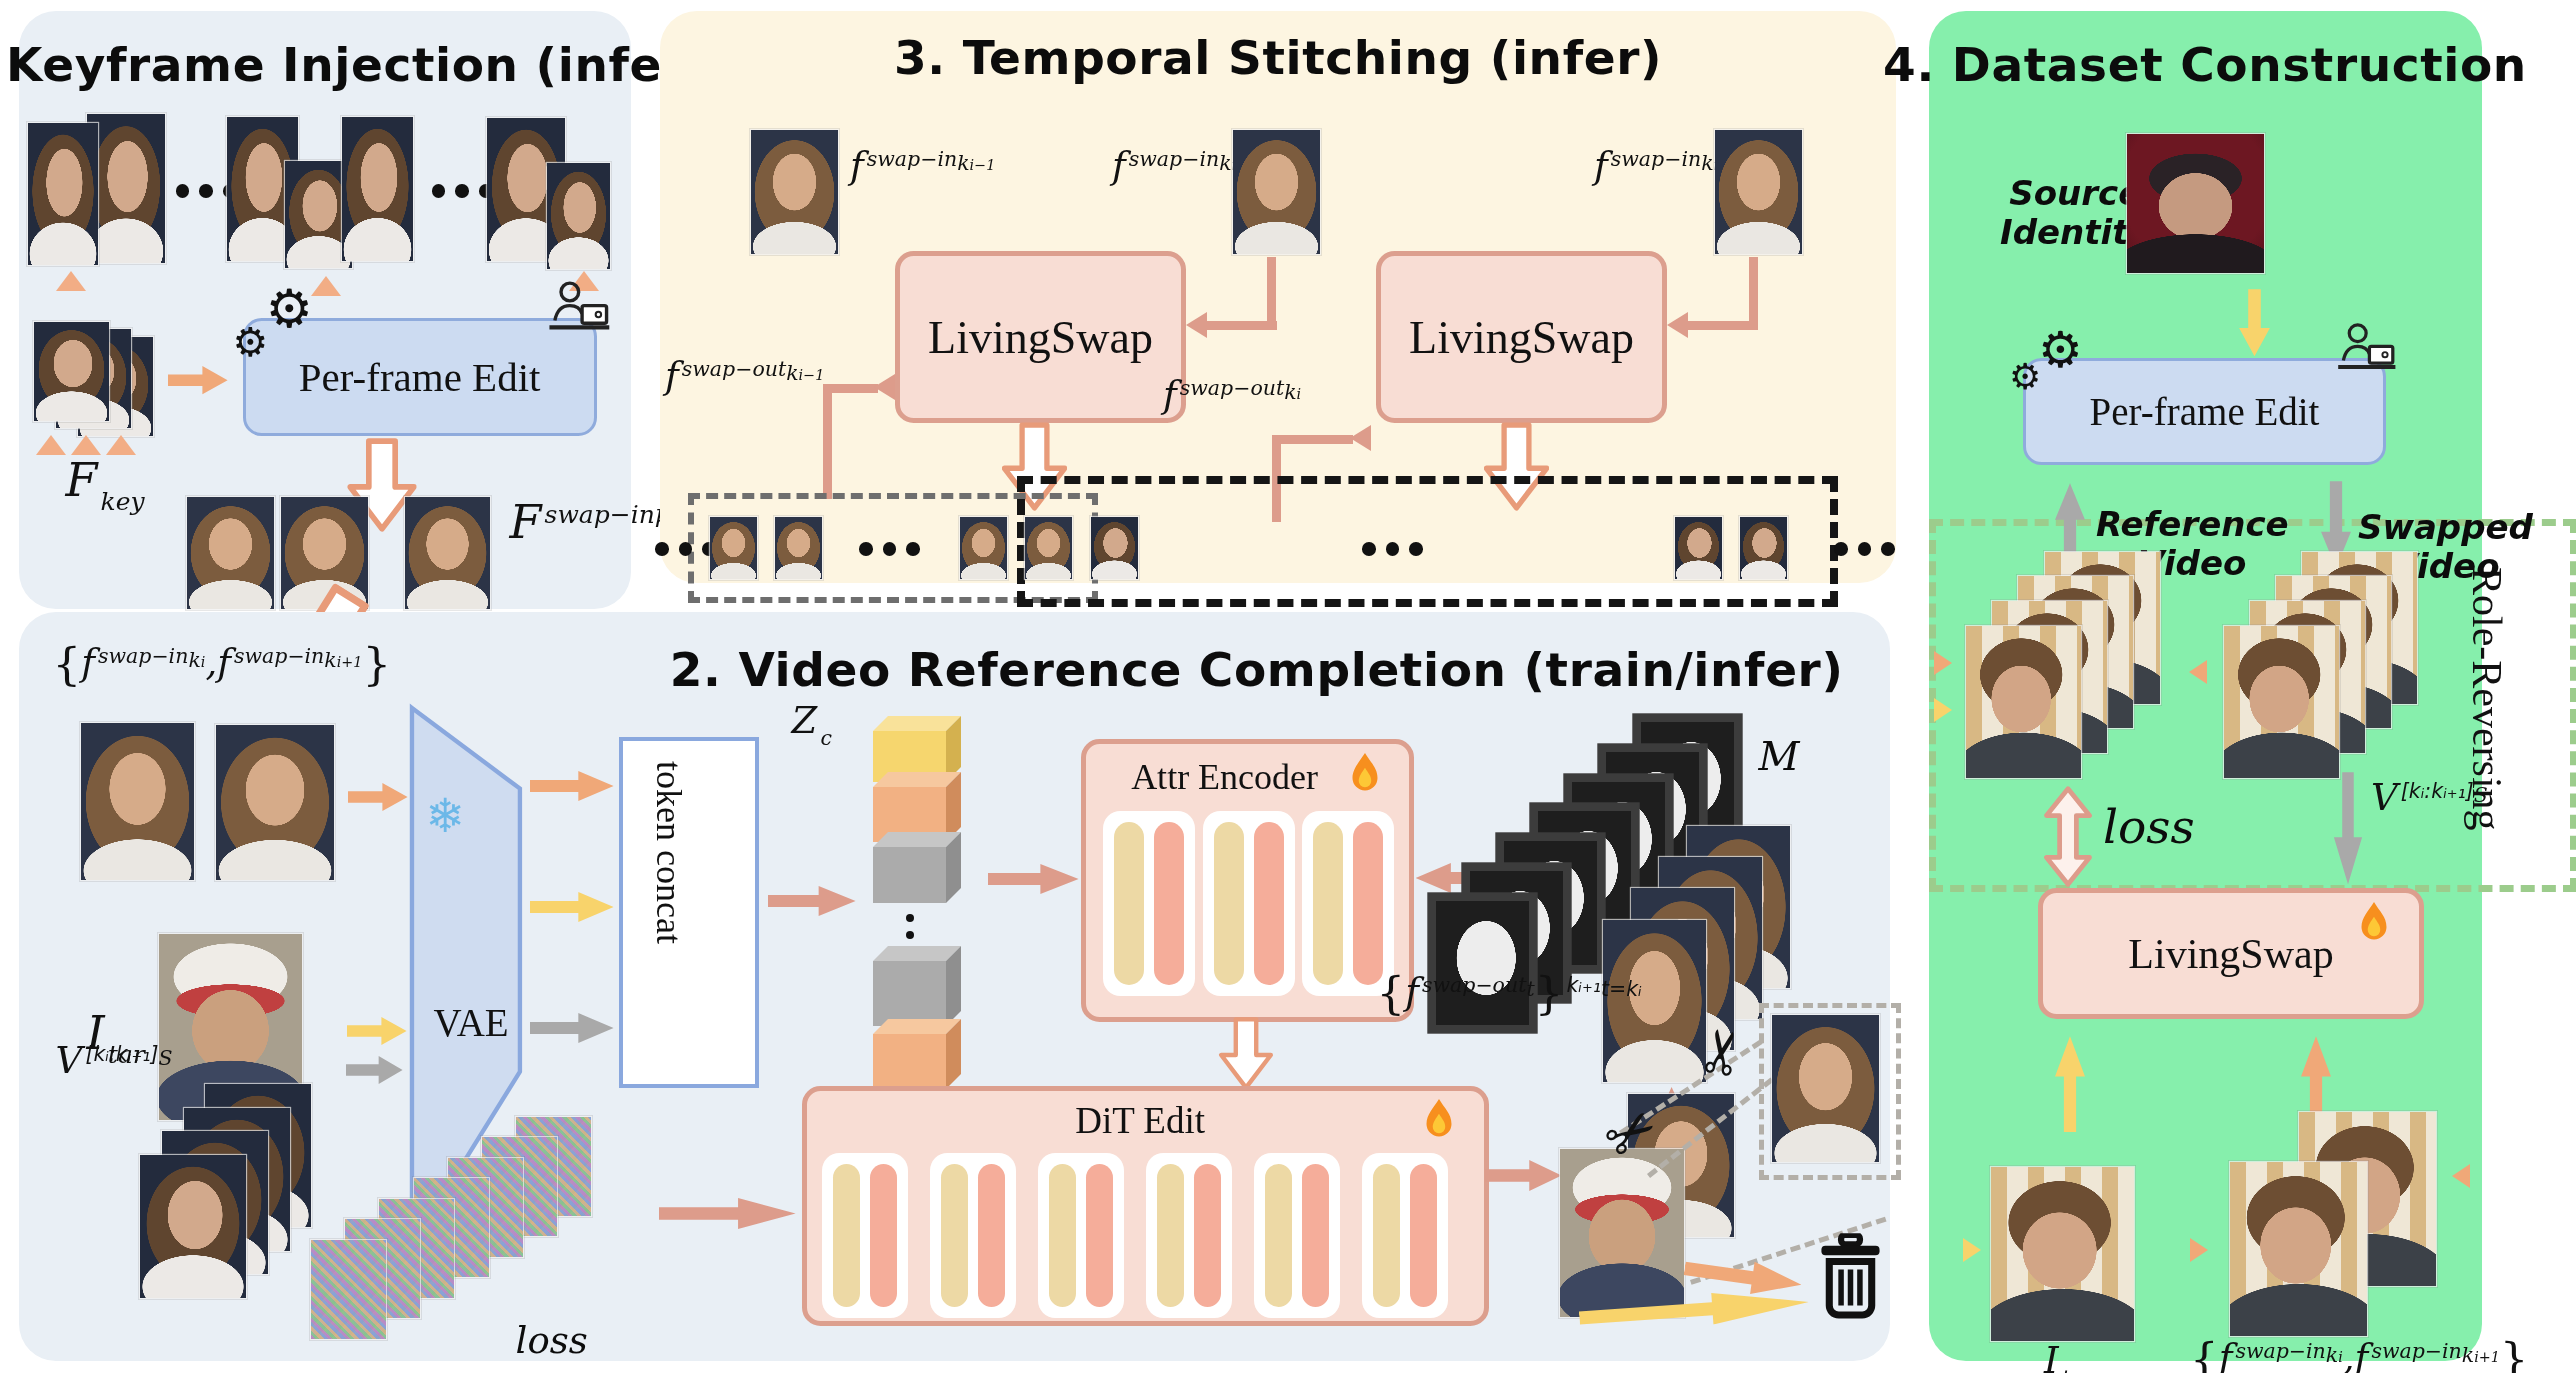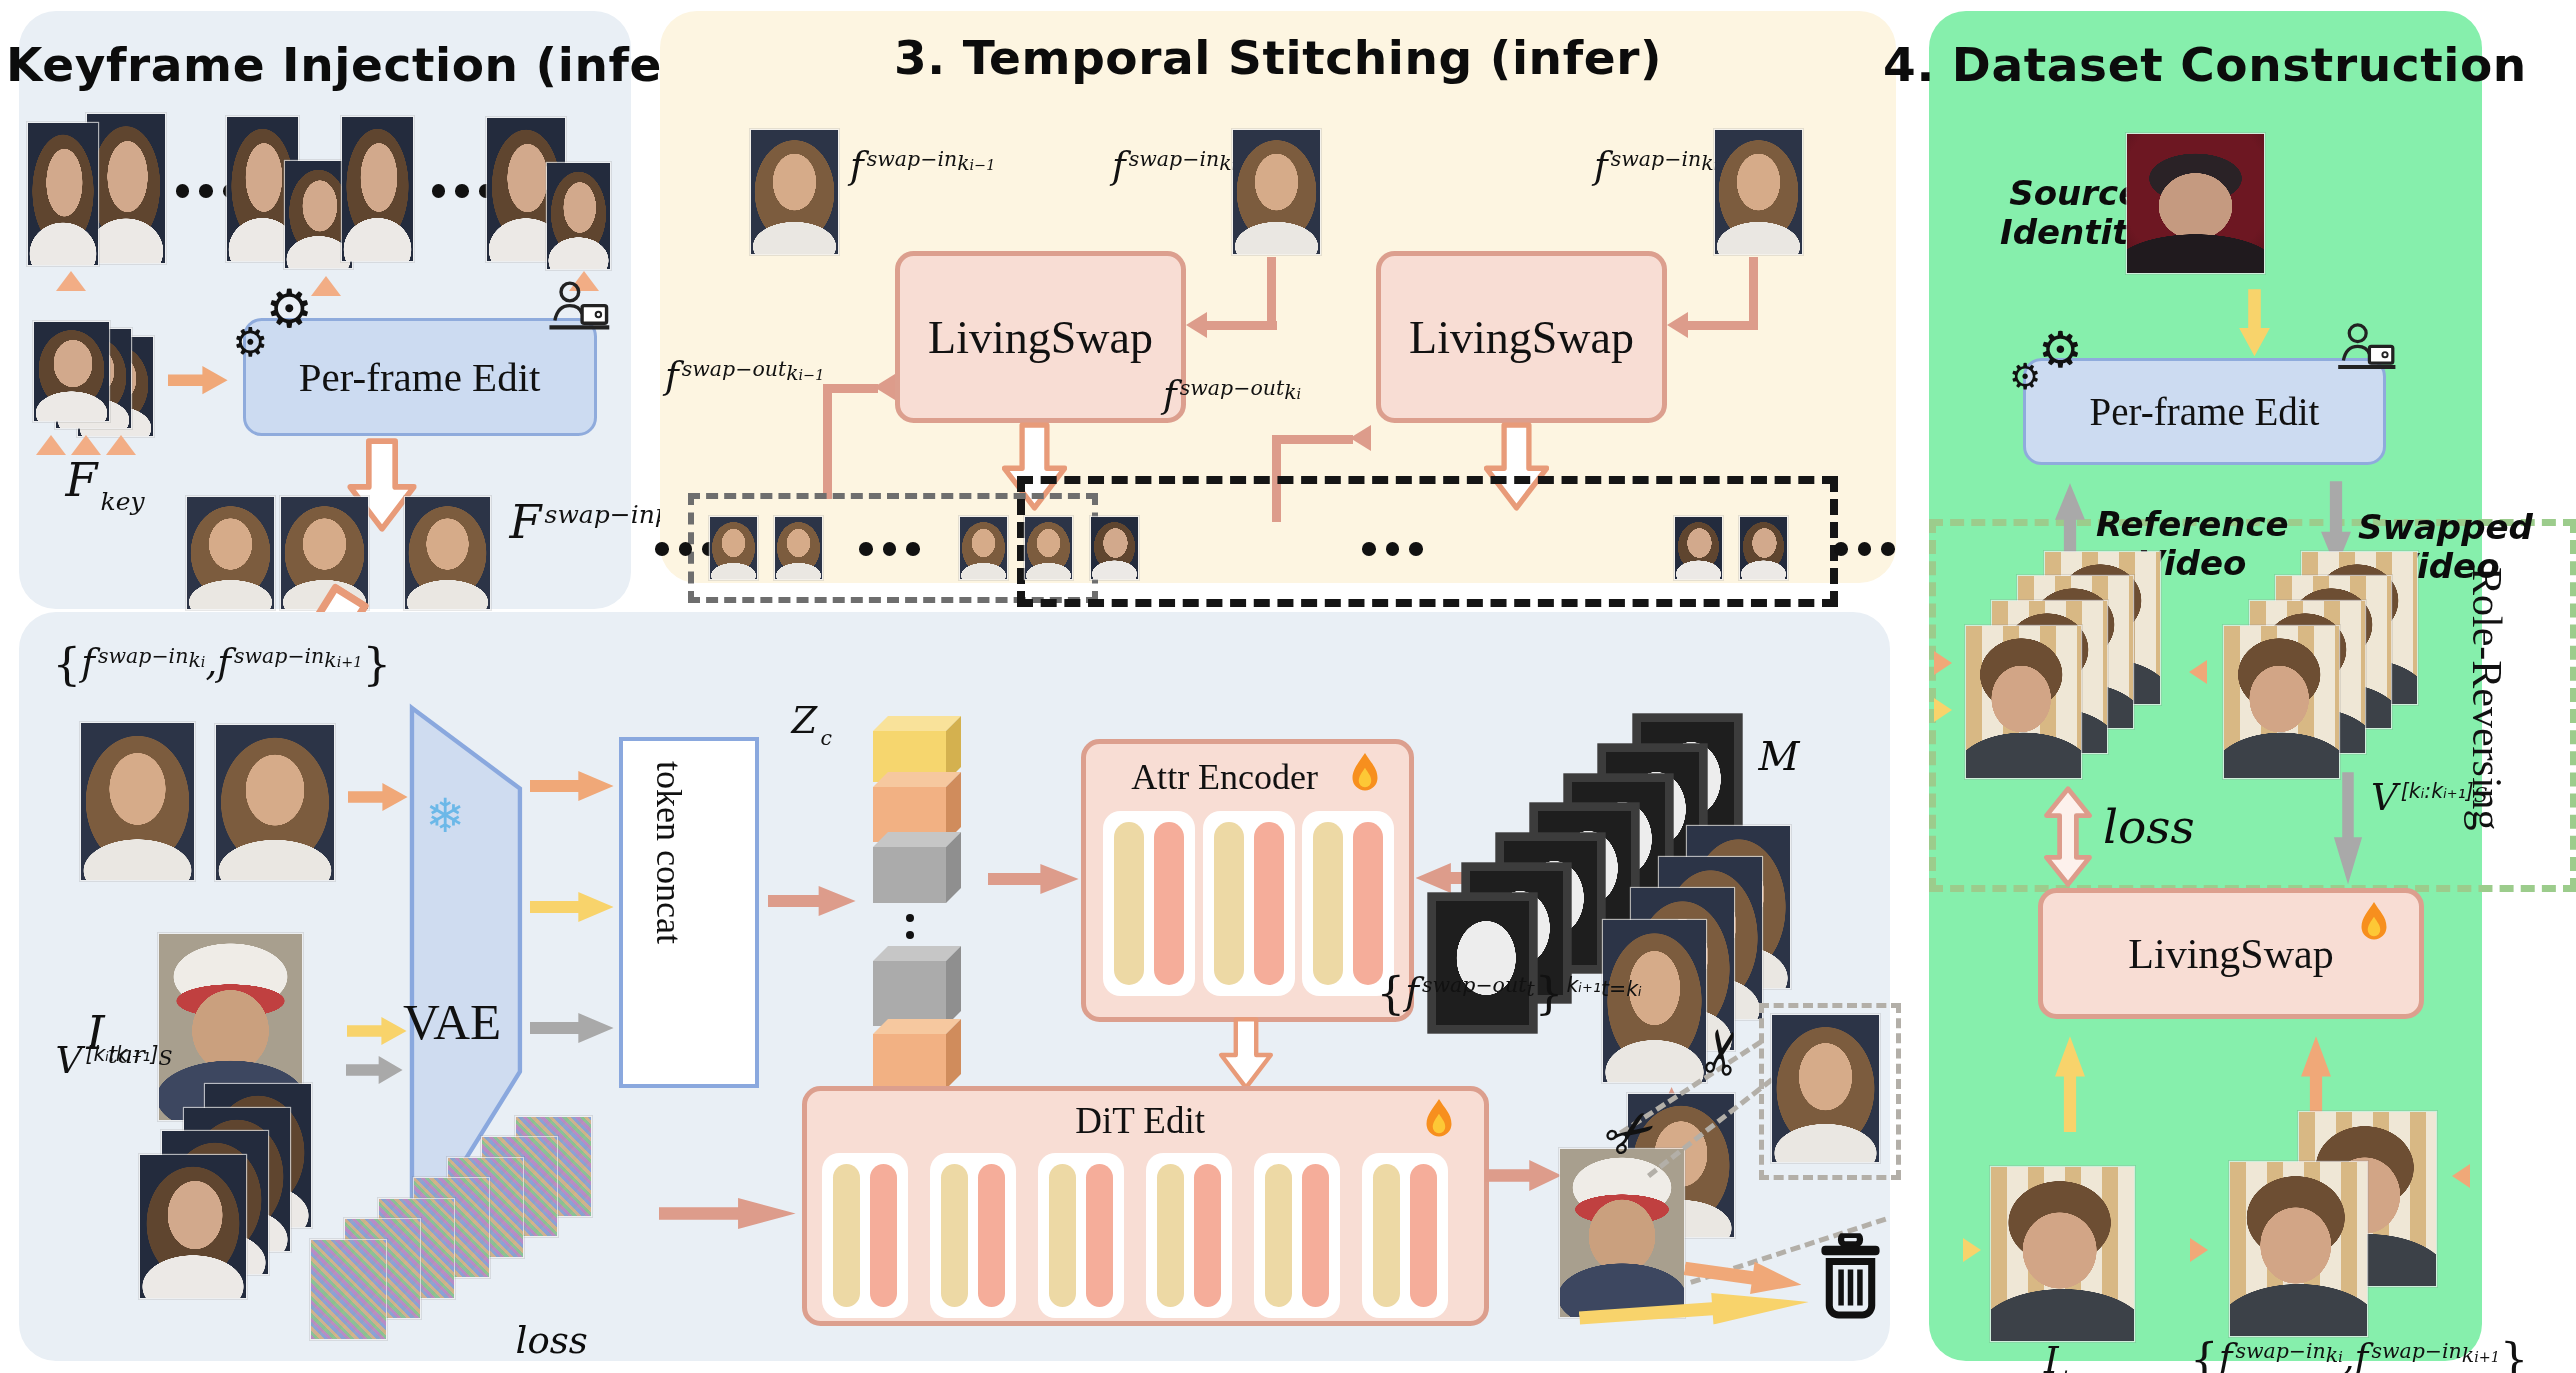--- a/index.html
+++ b/index.html
@@ -304,20 +304,21 @@
     <div class="face v-f" style="left:1015px;top:506px;width:47px;height:62px"></div>
     <div class="face v-f" style="left:1080px;top:506px;width:47px;height:62px"></div>
     <div class="dots" style="left:1174px;top:531px">
         <i></i>
         <i></i>
         <i></i>
       </div>
   </div>
 
   <div class="panel p-blue" style="left:18.6px;top:612px;width:1871px;height:749px">
+    <div class="ptitle" style="left:1238px;top:30px">2. Video Reference Completion (train/infer)</div>
 
     <span class="ml small" style="left:34px;top:34px">
       <span class="brace">{</span>
       <span class="mb">f</span>
       <span class="st">
           <span class="mp">swap−in</span>
         <span class="msr">
             <span>k</span>
             <span class="ms2">i</span>
           </span>
@@ -357,21 +358,21 @@
     <div class="face v-f" style="left:186px;top:472px;width:106px;height:143px"></div>
     <div class="face v-f" style="left:165px;top:496px;width:106px;height:143px"></div>
     <div class="face v-f" style="left:143px;top:519px;width:106px;height:143px"></div>
     <div class="face v-f" style="left:121px;top:543px;width:106px;height:143px"></div>
     <div class="arr a-r c-g" style="left:327px;top:442px;width:57px;height:32px"></div>
 
     <svg style="position:absolute;left:388px;top:90px;width:121px;height:553px" viewBox="0 0 195 890">
       <polygon points="8,9 182,139 182,595 8,875" fill="#cfdcf0" stroke="#8aa8de" stroke-width="7"></polygon>
     </svg>
     <div class="glyph" style="left:407px;top:180px;font-size:47px;color:#6cb8e8">❄</div>
-    <div class="box" style="left:384px;top:385px;width:99px;height:50px;font-size:51px">VAE</div>
+    <div class="box" style="left:403px;top:385px;width:99px;height:50px;font-size:39px">VAE</div>
 
     <div class="dash" style="left:600px;top:125px;width:132px;height:343px;border-style:solid;border-width:4.3px;border-color:#8aa8de;background:#fff"></div>
     <div class="vtext" style="left:629px;top:149px;font-size:36px">token concat</div>
     <div class="arr a-r c-o" style="left:511px;top:157px;width:84px;height:34px"></div>
     <div class="arr a-r c-y" style="left:511px;top:278px;width:84px;height:34px"></div>
     <div class="arr a-r c-g" style="left:511px;top:399px;width:84px;height:34px"></div>
     <div class="arr a-r c-s" style="left:749px;top:272px;width:88px;height:34px"></div>
 
     <span class="ml small" style="left:773px;top:92px">
       <span class="mb">Z</span>

